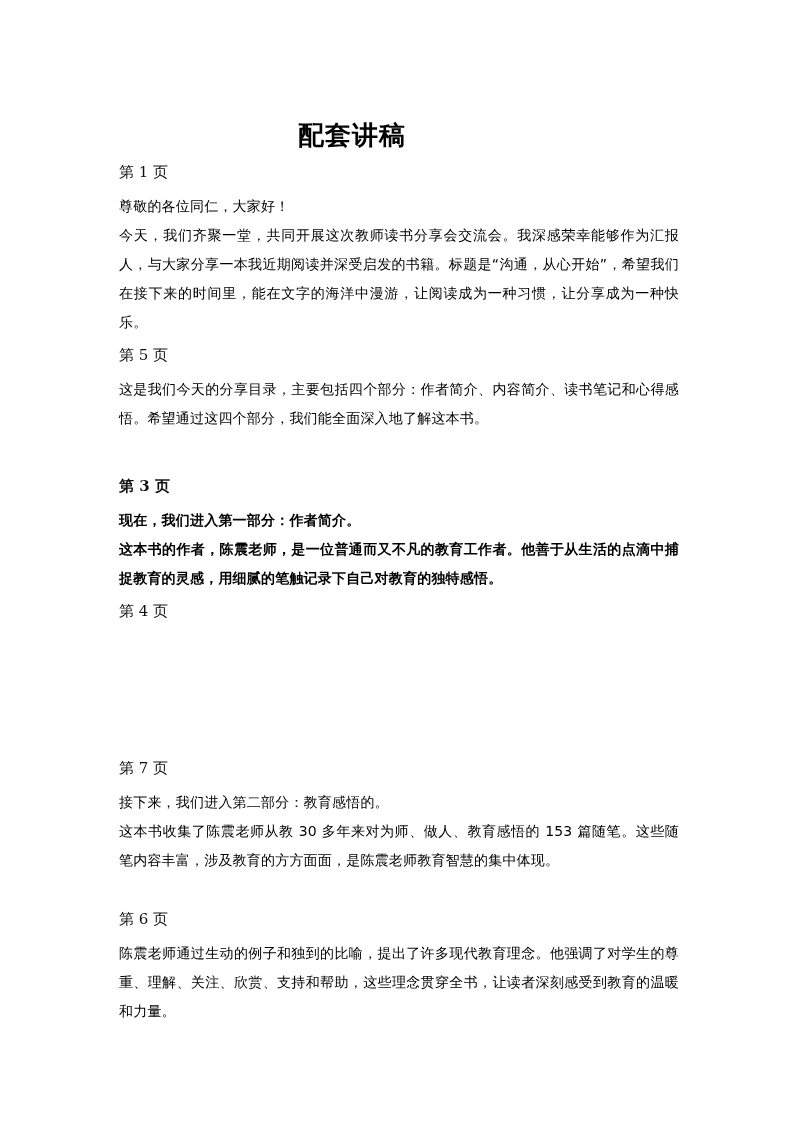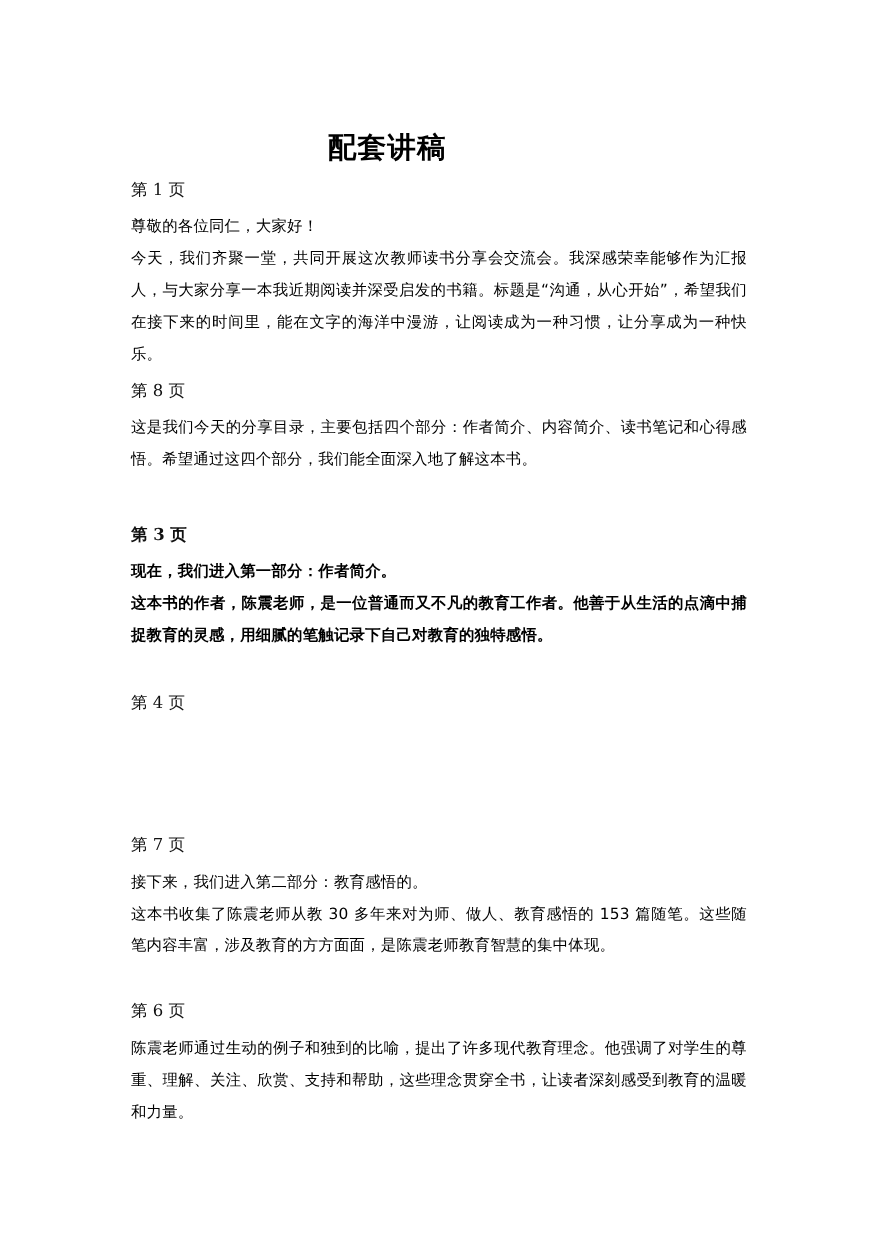--- a/index.html
+++ b/index.html
@@ -52,31 +52,31 @@
 
 <h1 class="title">配套讲稿</h1>
 
 <div class="section" style="top:163px;">
   <div class="page-label">第 1 页</div>
   <p class="para">尊敬的各位同仁，大家好！</p>
   <p class="para">今天，我们齐聚一堂，共同开展这次教师读书分享会交流会。我深感荣幸能够作为汇报人，与大家分享一本我近期阅读并深受启发的书籍。标题是“沟通，从心开始”，希望我们在接下来的时间里，能在文字的海洋中漫游，让阅读成为一种习惯，让分享成为一种快乐。</p>
 </div>
 
 <div class="section" style="top:346px;">
-  <div class="page-label">第 8 页</div>
+  <div class="page-label">第 5 页</div>
   <p class="para">这是我们今天的分享目录，主要包括四个部分：作者简介、内容简介、读书笔记和心得感悟。希望通过这四个部分，我们能全面深入地了解这本书。</p>
 </div>
 
 <div class="section" style="top:477px;font-weight:bold;">
   <div class="page-label">第 3 页</div>
   <p class="para">现在，我们进入第一部分：作者简介。</p>
   <p class="para">这本书的作者，陈震老师，是一位普通而又不凡的教育工作者。他善于从生活的点滴中捕捉教育的灵感，用细腻的笔触记录下自己对教育的独特感悟。</p>
 </div>
 
-<div class="section" style="top:630px;">
+<div class="section" style="top:602px;">
   <div class="page-label">第 4 页</div>
 </div>
 
 <div class="section" style="top:759px;">
   <div class="page-label">第 7 页</div>
   <p class="para">接下来，我们进入第二部分：教育感悟的。</p>
   <p class="para">这本书收集了陈震老师从教 30 多年来对为师、做人、教育感悟的 153 篇随笔。这些随笔内容丰富，涉及教育的方方面面，是陈震老师教育智慧的集中体现。</p>
 </div>
 
 <div class="section" style="top:910px;">

